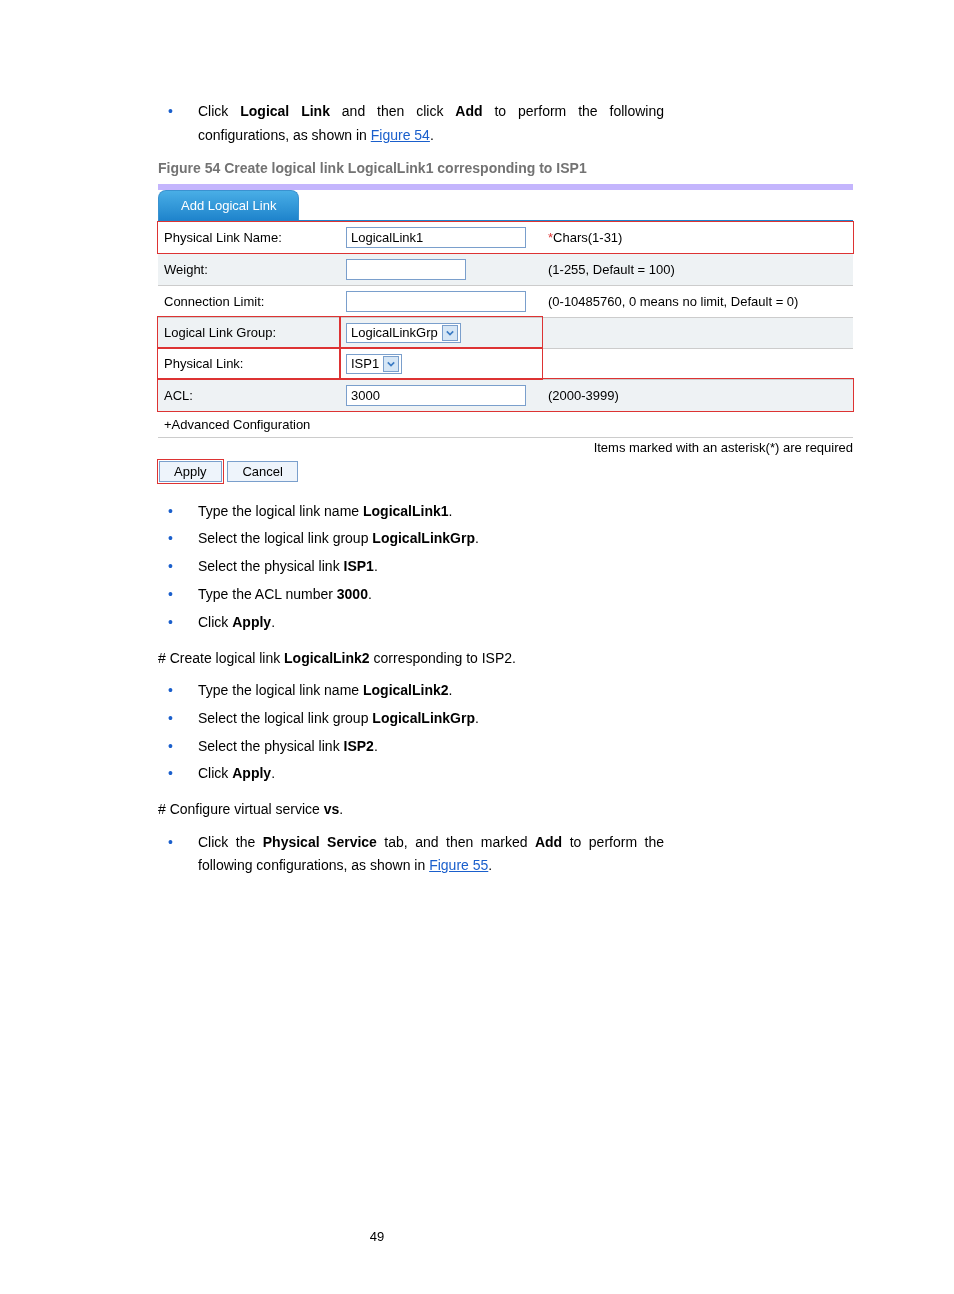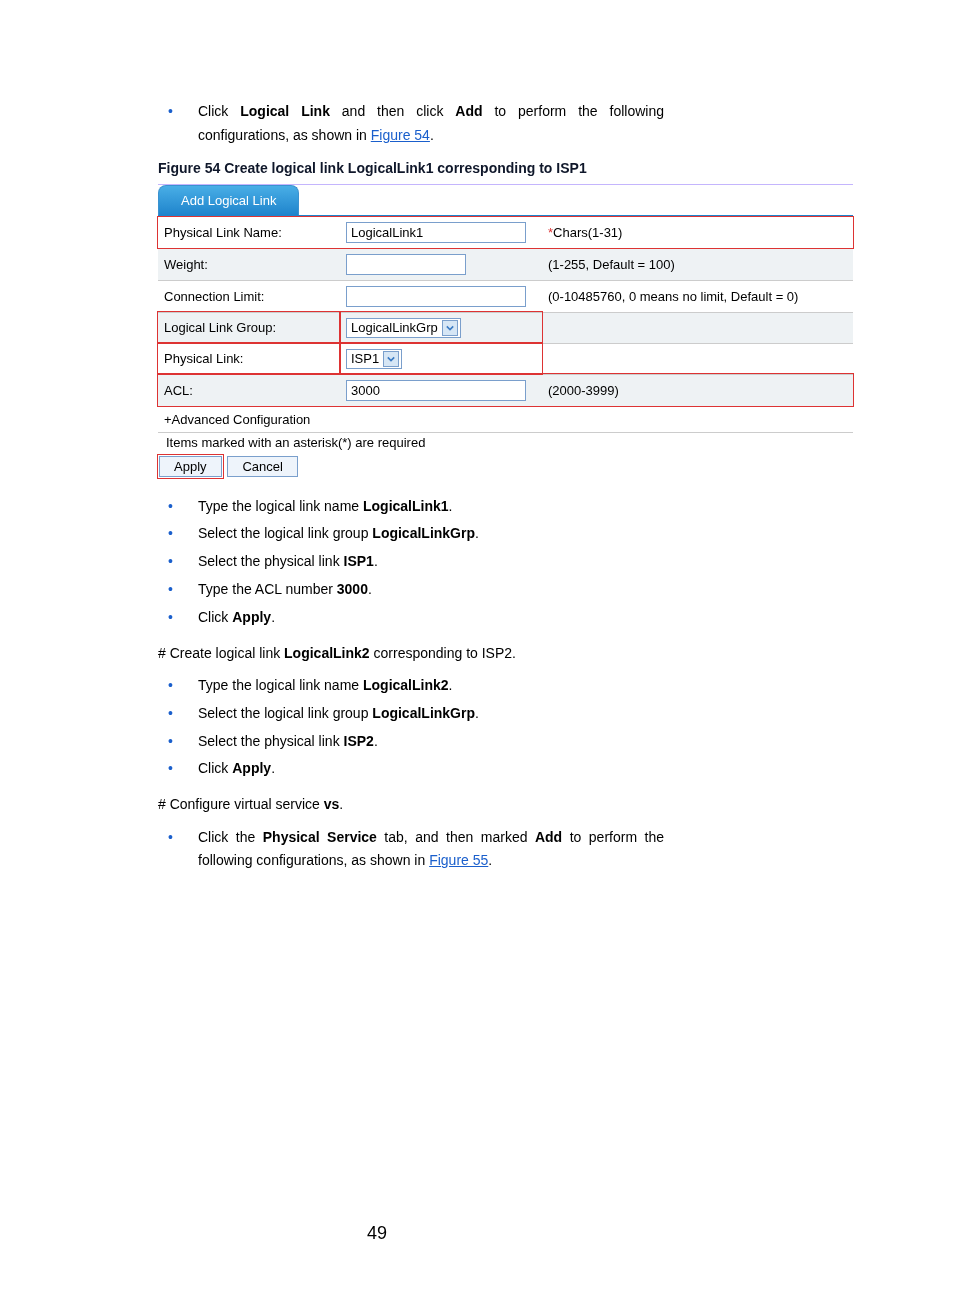--- a/index.html
+++ b/index.html
@@ -31,21 +31,21 @@
   }
   .bullet-list li::before {
     content: "•";
     position: absolute;
     left: 10px;
     top: 0;
     color: #1a5fcc;
     font-size: 14px;
   }
   .fig-caption {
-    color: #0f172a;
+    color: #737373;
     font-weight: bold;
     margin: 10px 0 8px 0;
     font-size: 14px;
   }
   .fig-caption .plain {
     font-weight: bold;
   }
   .link {
     color: #1a5fcc;
     text-decoration: underline;
@@ -54,28 +54,28 @@
   .hash-line {
     margin: 10px 0 10px 0;
     line-height: 1.6;
   }
   .page-num {
     position: absolute;
     bottom: 50px;
     left: 0;
     right: 0;
     text-align: center;
-    font-size: 18px;
+    font-size: 13px;
     color: #000;
   }
 
   
   .screenshot {
     margin: 4px 0 18px 0;
-    border-top: 1px solid #c4b5fd;
+    border-top: 6px solid #c4b5fd;
     width: 695px;
   }
   .tab {
     display: inline-block;
     background: linear-gradient(#49aee6, #1f84cc);
     color: #fff;
     padding: 7px 22px;
     border-radius: 8px 8px 0 0;
     font-size: 13px;
     border: 1px solid #3a92d0;
@@ -134,21 +134,22 @@
   .redbox {
     outline: 1px solid #d33;
   }
   .star { color: #d33; }
   .adv-row td {
     font-size: 13px;
     padding: 4px 6px;
   }
   .note-required {
     font-size: 13px;
-    margin: 2px 0 6px 8px;
+    margin: 2px 0 6px 0;
+    text-align: right;
   }
   .btn-row {
     text-align: left;
     margin-top: 4px;
   }
   .btn {
     display: inline-block;
     border: 1px solid #7a9fcc;
     background: #eef4fb;
     font-size: 13px;

